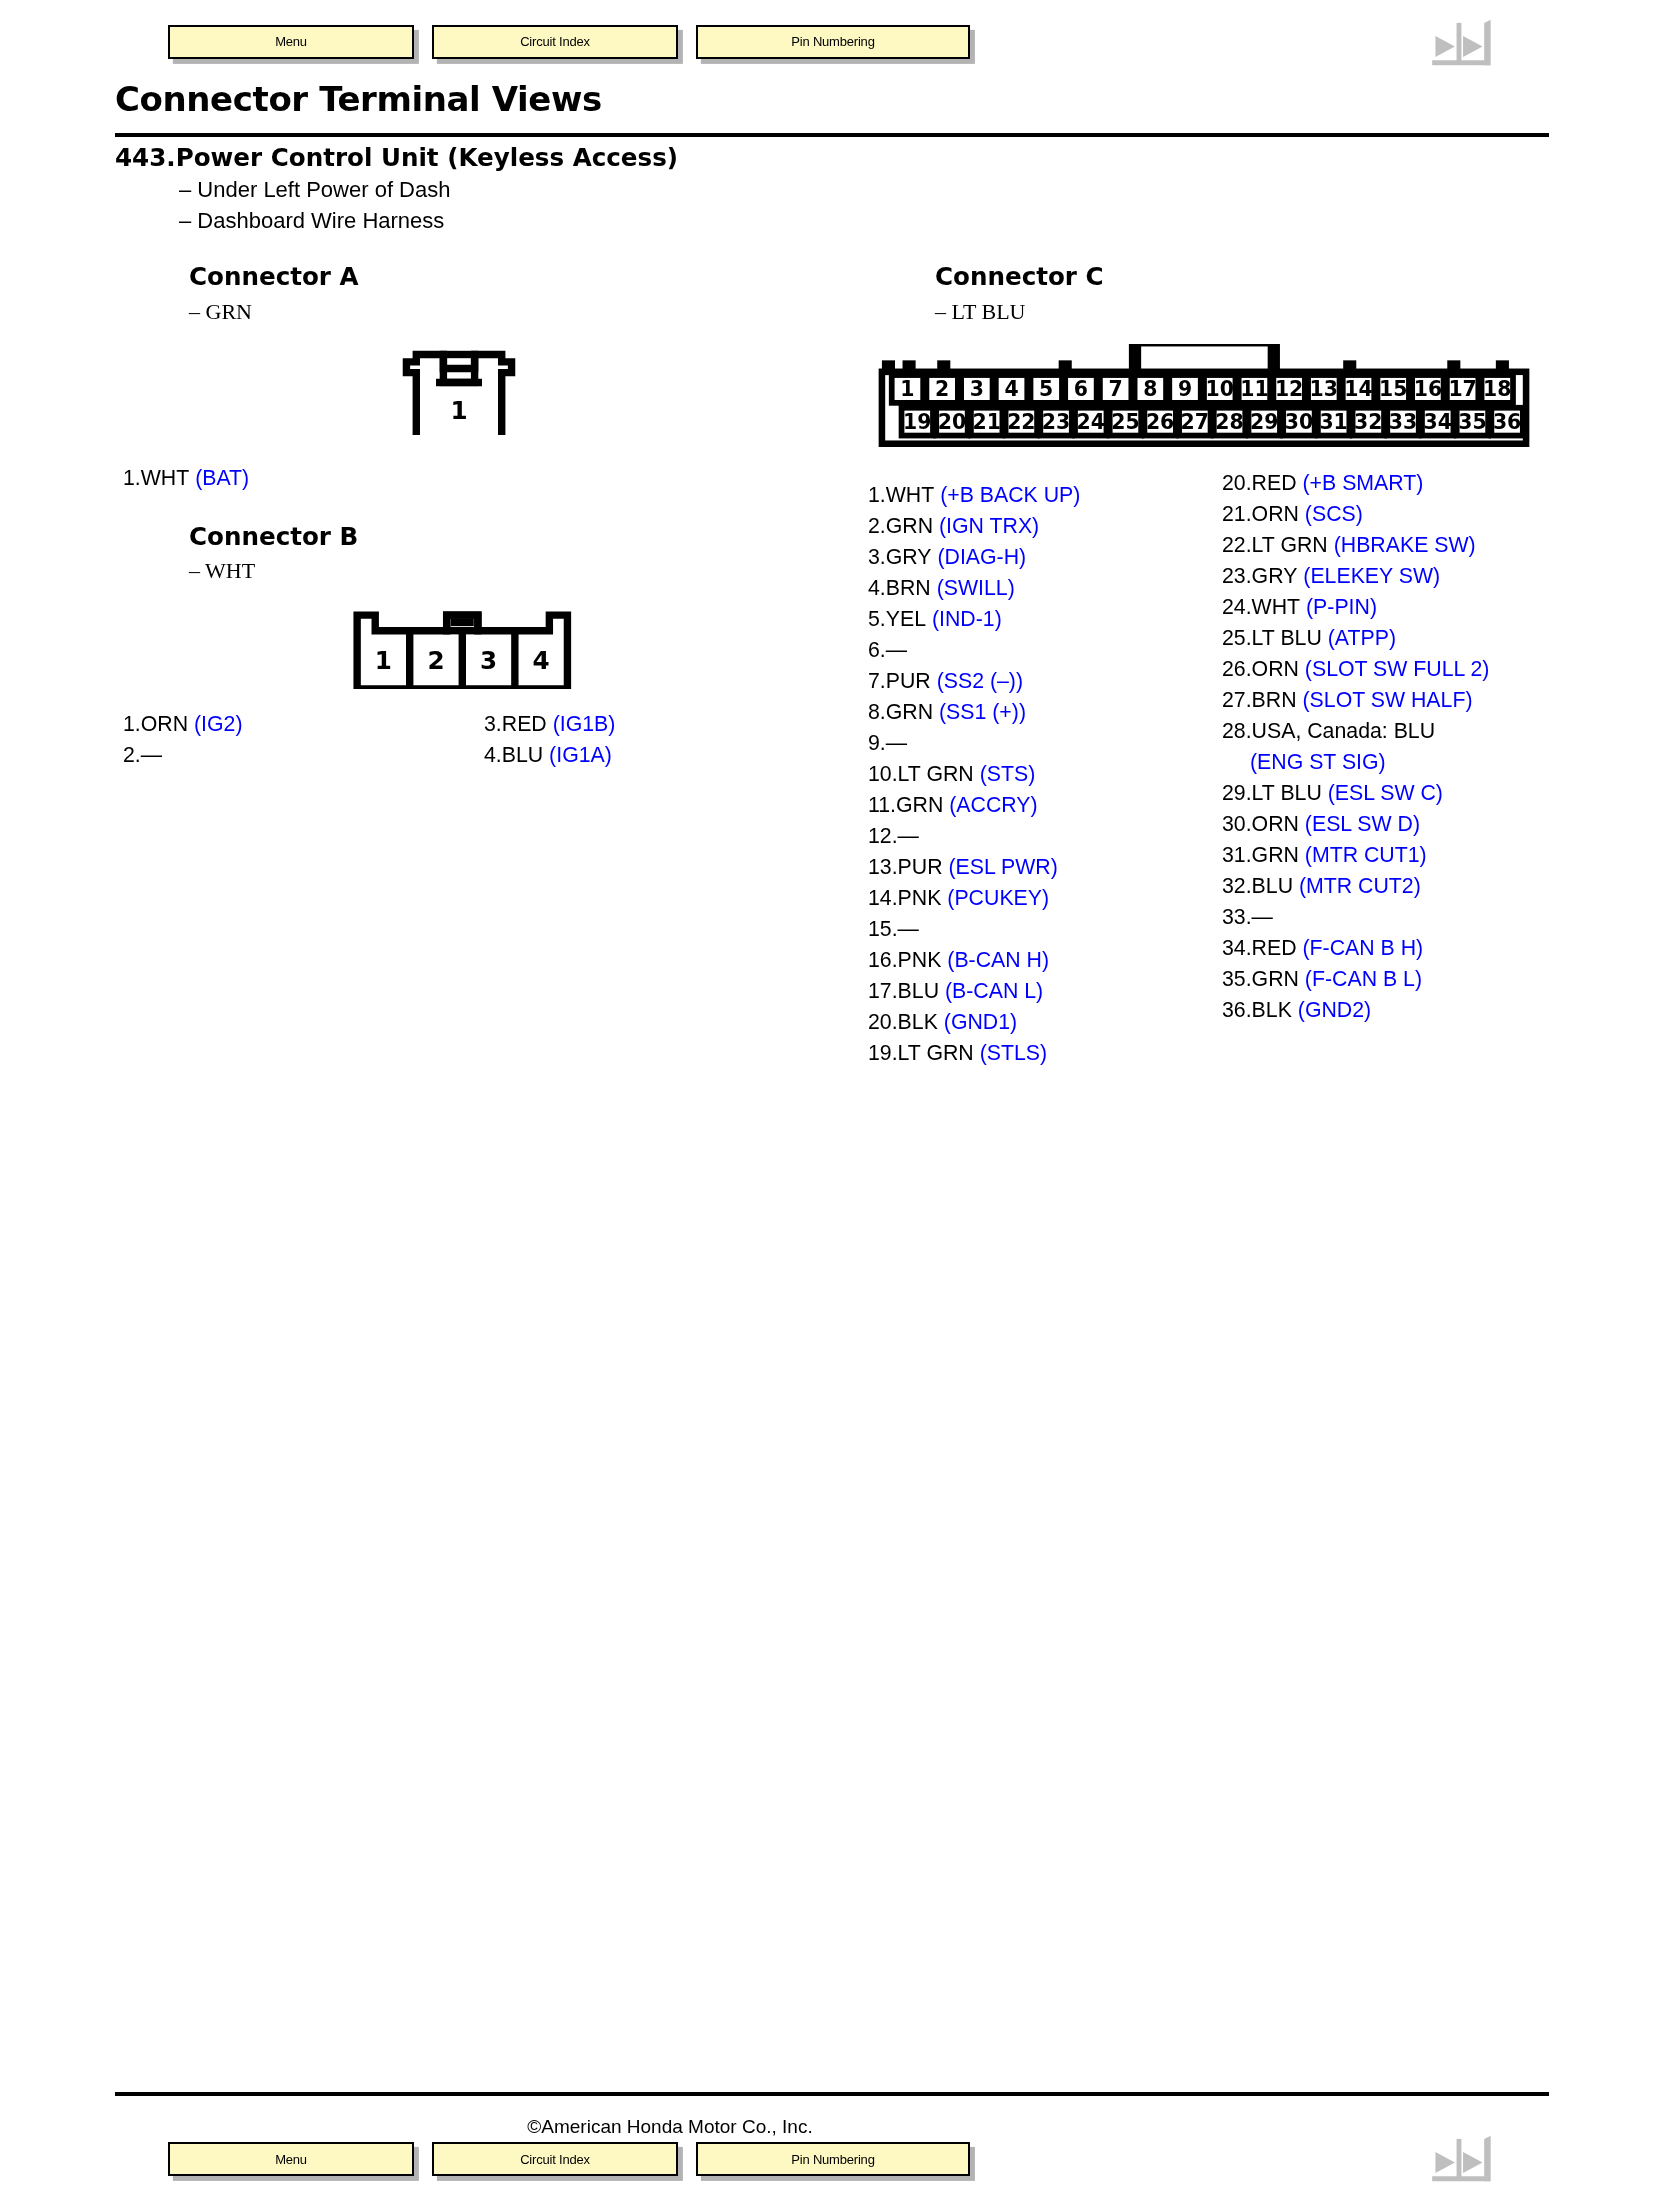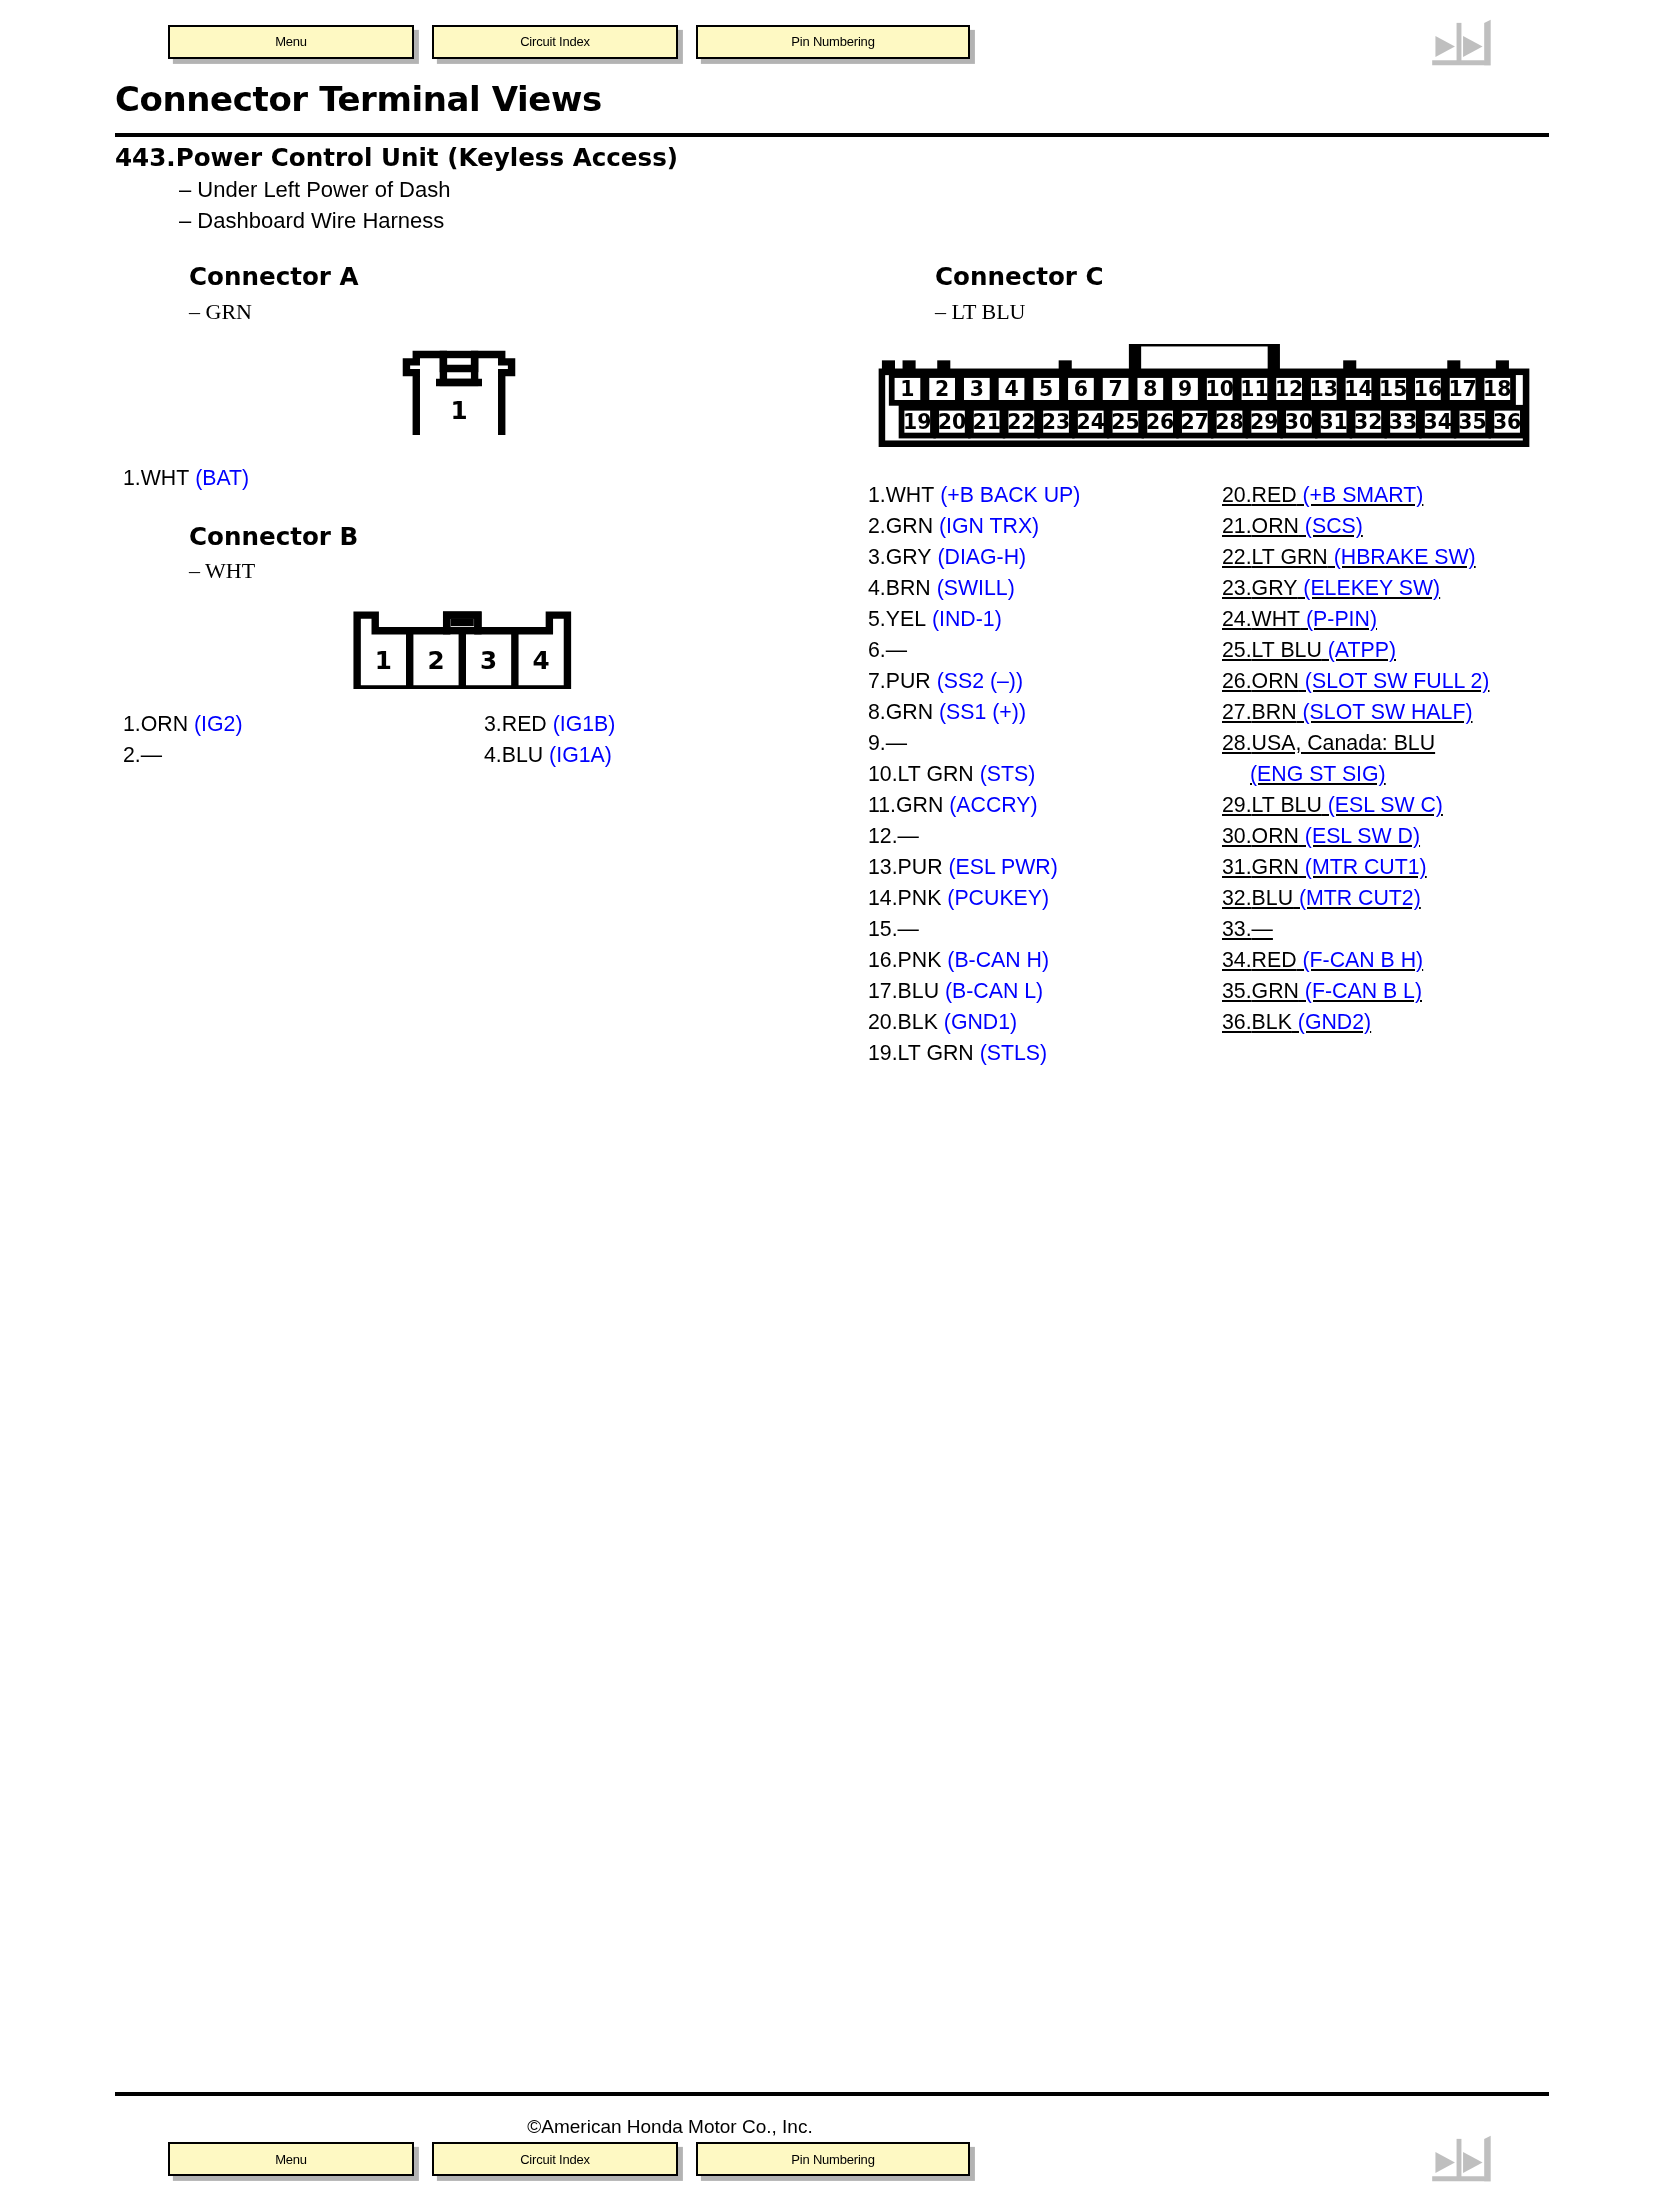--- a/index.html
+++ b/index.html
@@ -122,21 +122,21 @@
     white-space: nowrap;
     color: #000000;
   }
   .pinrow .sig { color: #0000ff; }
   .pinrow .cont { padding-left: 28px; color:#0000ff; }
 
   #listA { left: 123px; top: 463px; }
   #listB-left  { left: 123px; top: 709px; }
   #listB-right { left: 484px; top: 709px; }
   #listC-left  { left: 868px; top: 480px; }
-  #listC-right { left: 1222px; top: 480px; text-decoration: underline; }
+  #listC-right { left: 1222px; top: 468px; }
 
   
   #connA-dia { position: absolute; left: 385px; top: 343px; }
   #connB-dia { position: absolute; left: 344px; top: 597px; }
   #connC-dia { position: absolute; left: 876px; top: 344px; }
 
   
   .copyright {
     position: absolute;
     left: 0;

